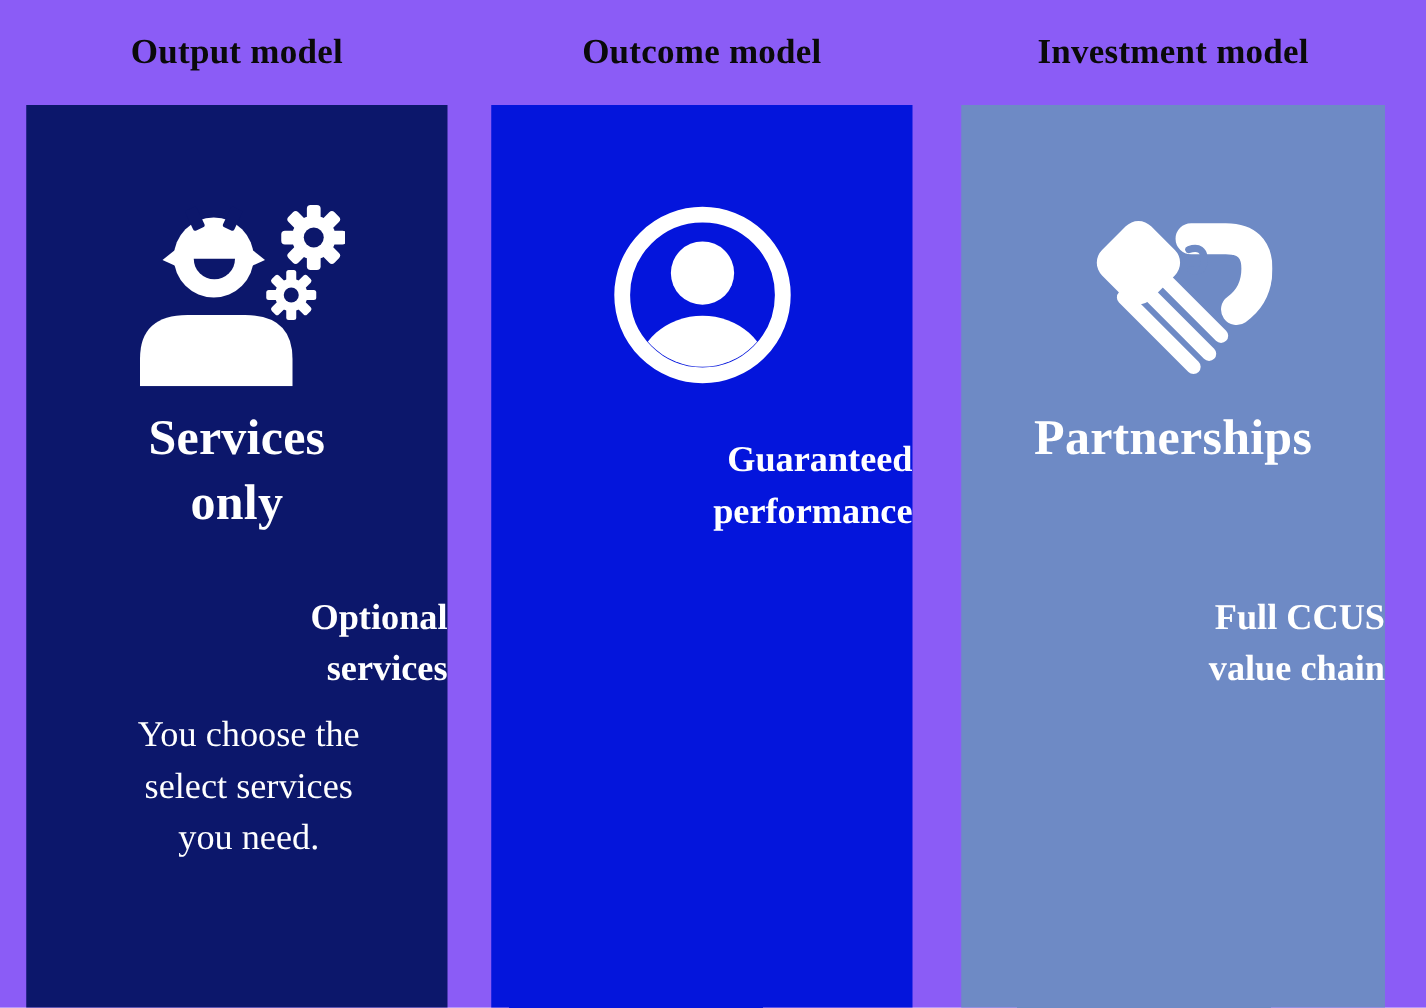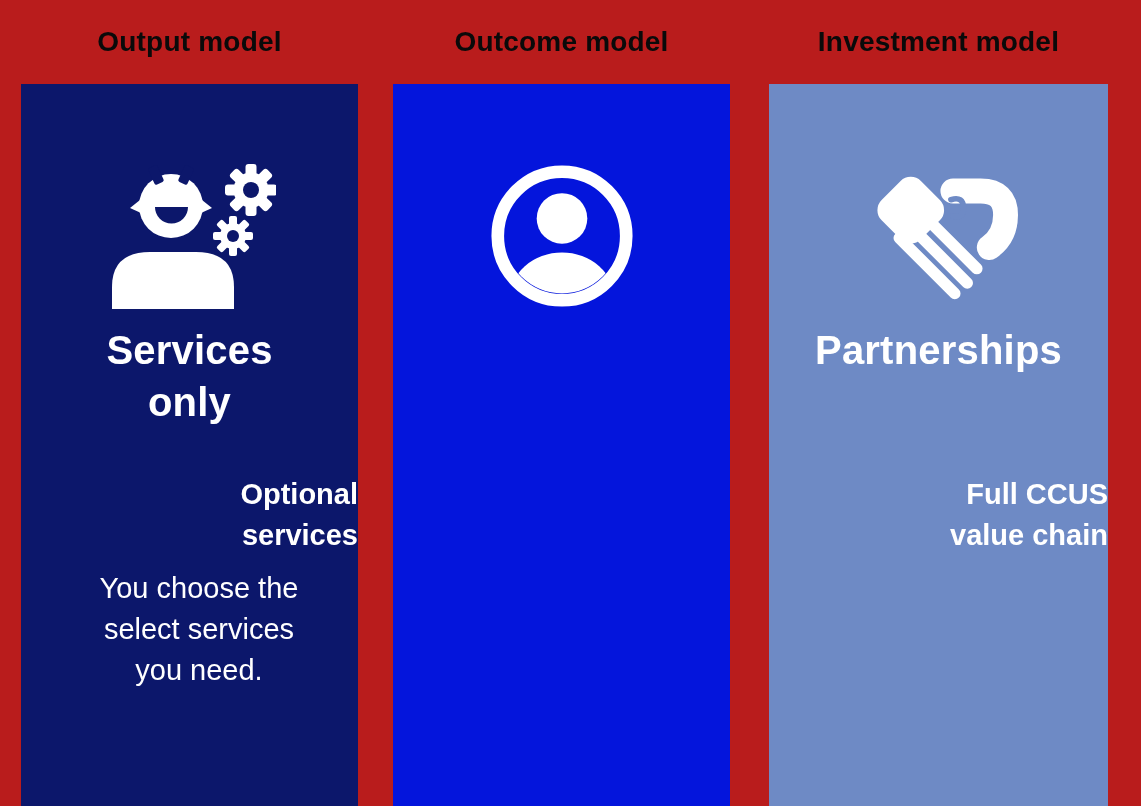--- a/index.html
+++ b/index.html
@@ -55,21 +55,21 @@
     margin-top: 12px;
     font-size: 29px; line-height: 41px; font-weight: 400;
     white-space: pre-line;
     padding-left: 19px;
   }
   svg { display: block; }
 </style>
 </head>
 <body>
 
-<div class="canvas" style="background: #b91c1c;">
+<div class="canvas" style="background: #8b5cf6; font-family: Liberation Serif, serif;">
 
   <div class="col col-1">
     <div class="col-header" style="color: rgb(10, 10, 10);">Output model</div>
     <div class="card" style="--card-bg: #0C176B;">
       <div class="icon-area">
         <svg width="172" height="150" viewBox="0 0 172 150" aria-hidden="true">
           <g fill="#ffffff">
             <circle cx="67" cy="47" r="32"></circle>
             <path d="M8 150 V128 Q8 93 46 93 H92 Q130 93 130 128 V150 Z"></path>
             <path d="M36 41 L26 49 L37 54 Z"></path>
@@ -128,20 +128,22 @@
           <defs>
             <clipPath id="accclip">
                 <circle cx="75" cy="75" r="59"></circle>
               </clipPath>
           </defs>
           <circle cx="75" cy="75" r="66" fill="none" stroke="#ffffff" stroke-width="13"></circle>
           <circle cx="75" cy="57" r="26" fill="#ffffff"></circle>
           <ellipse cx="75" cy="140" rx="54" ry="48" fill="#ffffff" clip-path="url(#accclip)"></ellipse>
         </svg>
       </div>
+      <div class="card-subtitle">Guaranteed
+performance</div>
     </div>
   </div>
 
   <div class="col col-3">
     <div class="col-header" style="color: rgb(10, 10, 10);">Investment model</div>
     <div class="card" style="--card-bg: #6E8AC5;">
       <div class="icon-area">
         <svg width="158" height="144" viewBox="0 0 165 150" aria-hidden="true">
           <rect x="24" y="18" width="58" height="58" rx="15" transform="rotate(45 53 47)" fill="#ffffff"></rect>
           <g stroke="#ffffff" stroke-width="12" stroke-linecap="round">

